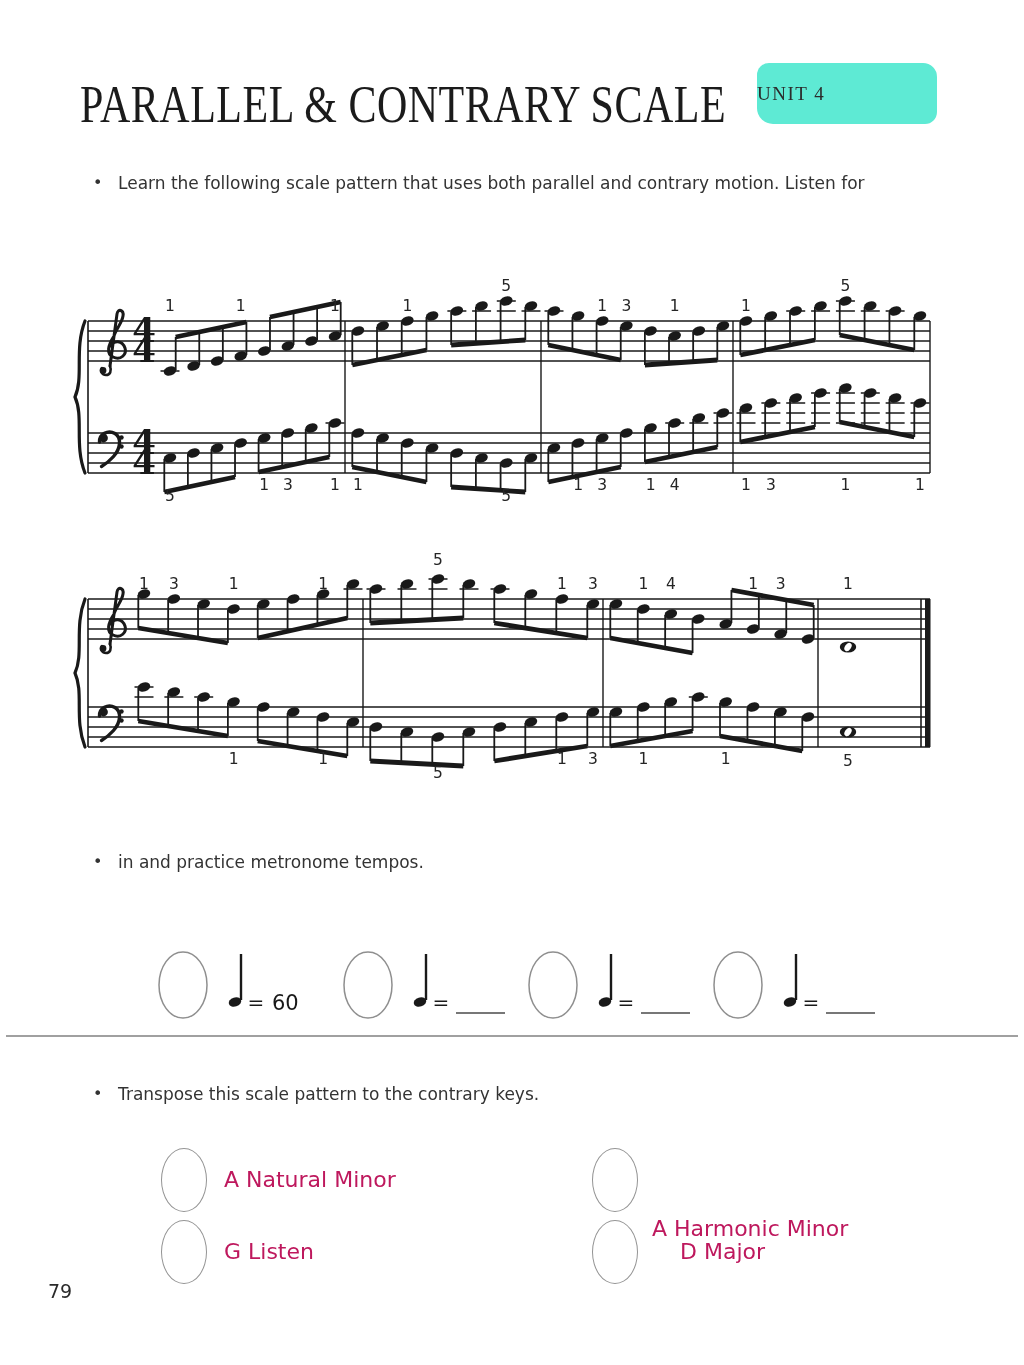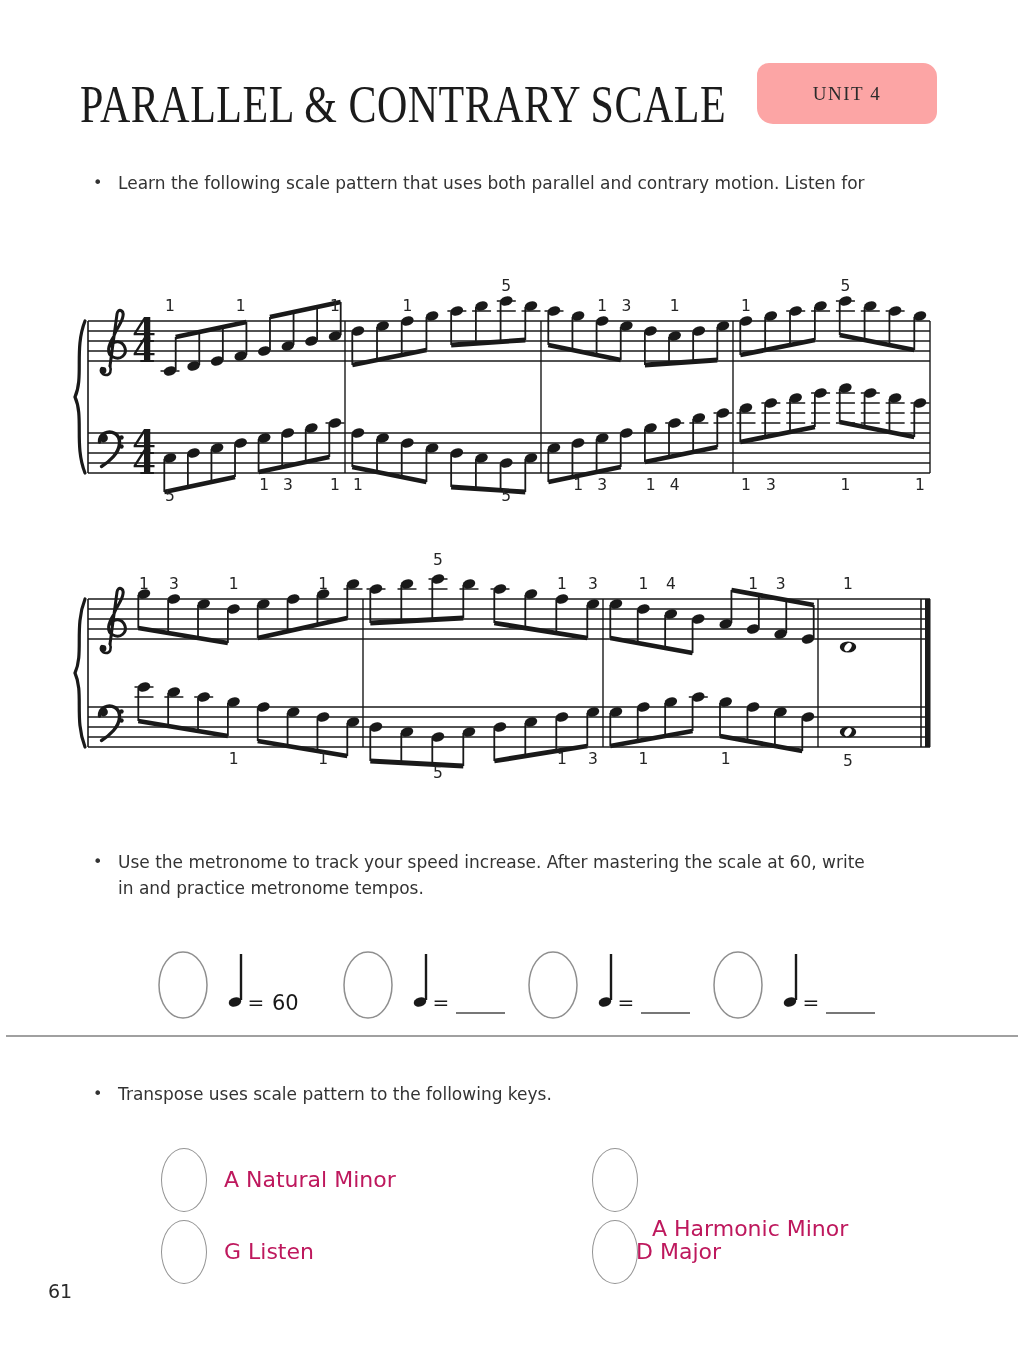--- a/index.html
+++ b/index.html
@@ -1,22 +1,22 @@
 <!DOCTYPE html>
 <html><head>
 <meta charset="utf-8">
 <style>
   html,body{margin:0;padding:0;background:#ffffff;}
   .page{position:relative;width:1024px;height:1357px;background:#ffffff;overflow:hidden;
         font-family:"DejaVu Sans", sans-serif;color:#2e2e2e;}
   .title{position:absolute;left:80px;top:74px;font-family:"Liberation Serif", serif;
          font-size:42px;color:#1b1b1b;white-space:nowrap;letter-spacing:0.5px;
          transform:scaleY(1.25);transform-origin:left top;}
-  .badge{position:absolute;left:757px;top:63px;width:180px;height:61px;background:#fca5a5;
-         border-radius:12px 14px 12px 16px;display:flex;align-items:center;justify-content:center;}
+  .badge{position:absolute;left:757px;top:63px;width:180px;height:61px;background:#5eead4;
+         border-radius:12px 14px 12px 16px;display:flex;align-items:center;}
   .badge span{font-family:"Liberation Serif", serif;font-size:19px;letter-spacing:1.5px;color:#2b2b2b;}
   .bullet{position:absolute;left:90px;width:850px;font-size:17px;line-height:26px;color:#333333;}
   .bullet .dot{position:absolute;left:3px;top:0;font-size:16px;}
   .bullet .lines{margin-left:28px;}
   .divider{position:absolute;left:6px;right:6px;top:1035px;height:2px;background:#a0a0a0;}
   .key-circle{position:absolute;width:46px;height:64px;border:1.5px solid #949494;border-radius:50%;
               background:transparent;box-sizing:border-box;}
   .key-label{position:absolute;font-size:22px;color:#be185d;white-space:nowrap;}
   .pagenum{position:absolute;left:48px;top:1280px;font-size:19px;color:#2a2a2a;}
   svg.overlay{position:absolute;left:0;top:0;}
@@ -35,44 +35,43 @@
   <div class="bullet" style="top:170px">
     <span class="dot">•</span>
     <div class="lines">
       <div>Learn the following scale pattern that uses both parallel and contrary motion. Listen for</div>
     </div>
   </div>
 
   <div class="bullet" style="top:849px">
     <span class="dot">•</span>
     <div class="lines">
-      <div>Use the metronome to track your speed increase. After mastering the scale at 60, write</div>
       <div>in and practice metronome tempos.</div>
     </div>
   </div>
 
   <div class="divider"></div>
 
   <div class="bullet" style="top:1081px">
     <span class="dot">•</span>
     <div class="lines">
-      <div>Transpose uses scale pattern to the following keys.</div>
+      <div>Transpose this scale pattern to the contrary keys.</div>
     </div>
   </div>
 
   <div class="key-circle" style="left:161px;top:1148px"></div>
   <div class="key-label" style="left:224px;top:1167px">A Natural Minor</div>
   <div class="key-circle" style="left:592px;top:1148px"></div>
   <div class="key-label" style="left:652px;top:1216px">A Harmonic Minor</div>
   <div class="key-circle" style="left:161px;top:1220px"></div>
   <div class="key-label" style="left:224px;top:1239px">G Listen</div>
   <div class="key-circle" style="left:592px;top:1220px"></div>
-  <div class="key-label" style="left:636px;top:1239px">D Major</div>
-
-  <div class="pagenum">61</div>
+  <div class="key-label" style="left:680px;top:1239px">D Major</div>
+
+  <div class="pagenum">79</div>
 
   <svg id="ov" class="overlay" width="1024" height="1365" viewBox="0 0 1024 1365">
       <g>
         <line x1="88" y1="321" x2="930" y2="321" stroke="#191919" stroke-width="1.3"></line>
         <line x1="88" y1="331" x2="930" y2="331" stroke="#191919" stroke-width="1.3"></line>
         <line x1="88" y1="341" x2="930" y2="341" stroke="#191919" stroke-width="1.3"></line>
         <line x1="88" y1="351" x2="930" y2="351" stroke="#191919" stroke-width="1.3"></line>
         <line x1="88" y1="361" x2="930" y2="361" stroke="#191919" stroke-width="1.3"></line>
         <line x1="88" y1="433" x2="930" y2="433" stroke="#191919" stroke-width="1.3"></line>
         <line x1="88" y1="443" x2="930" y2="443" stroke="#191919" stroke-width="1.3"></line>

